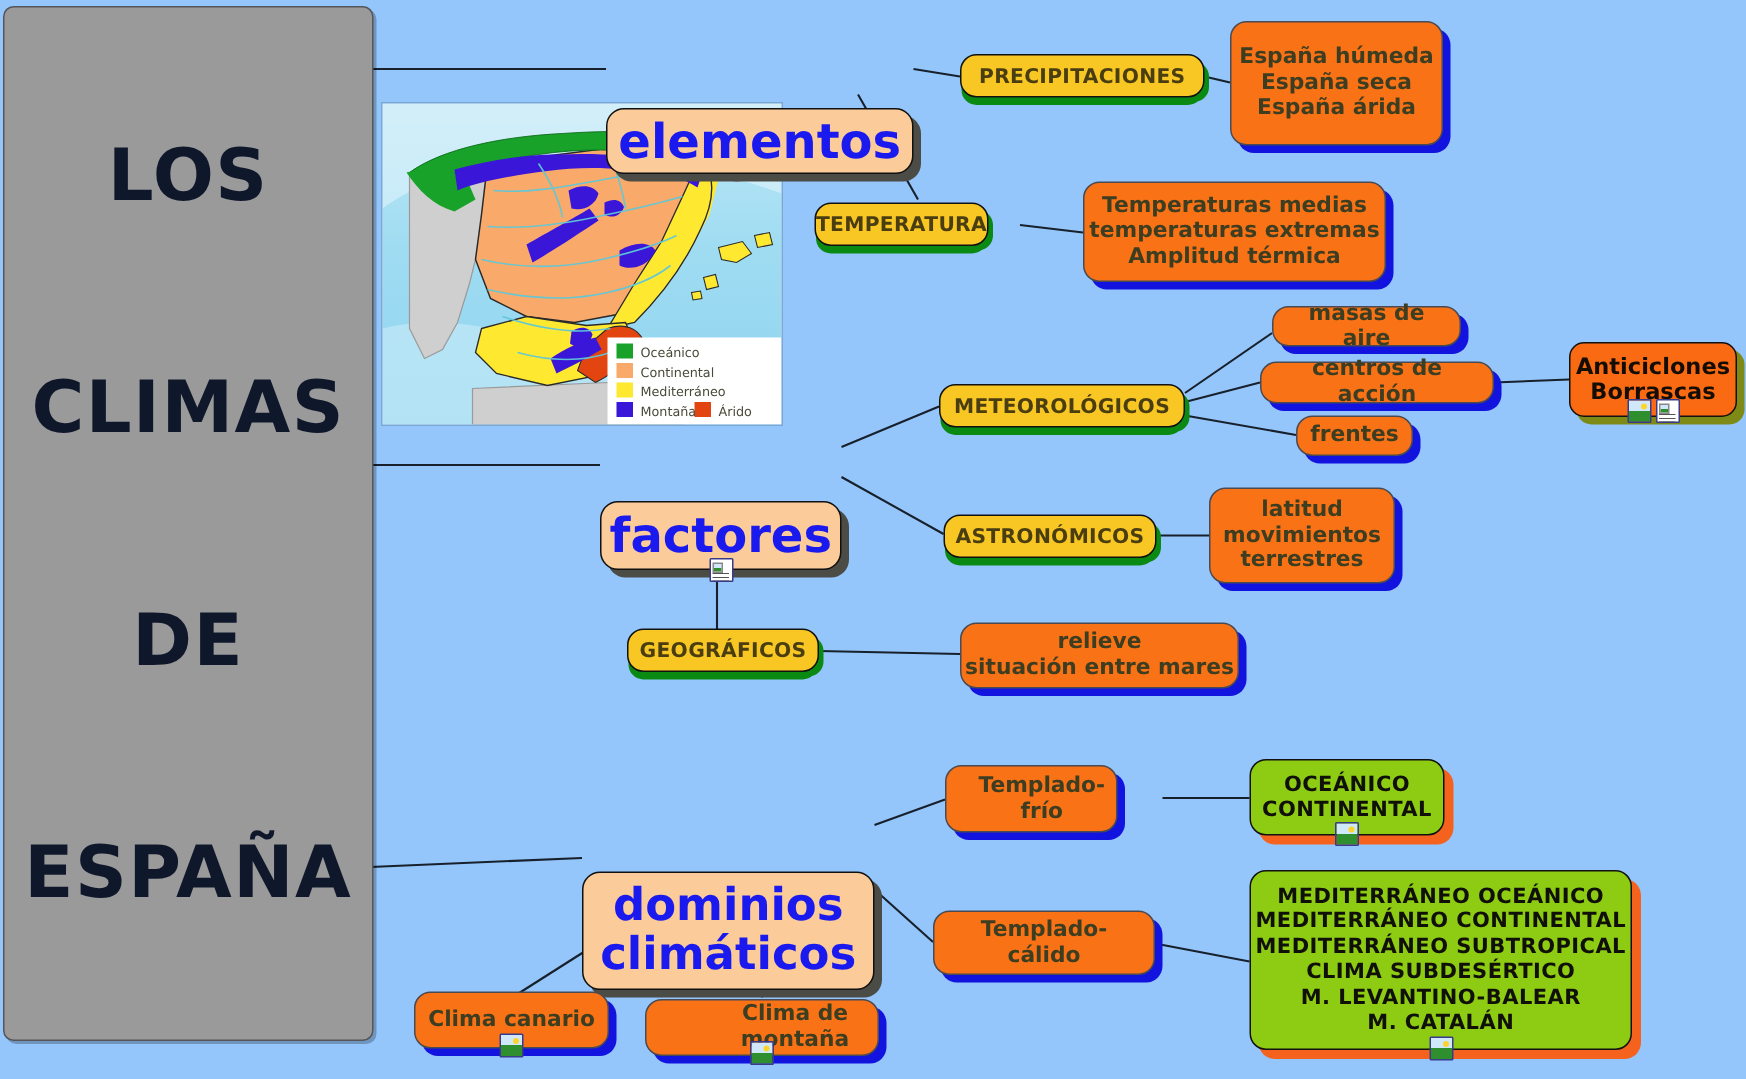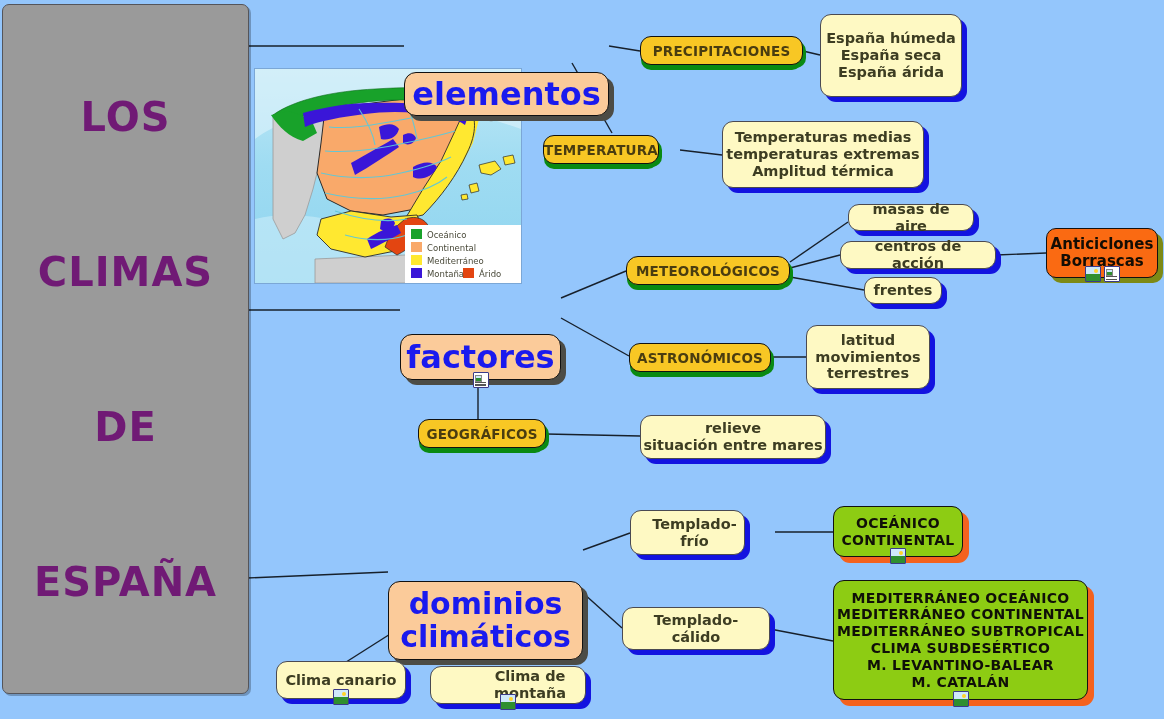--- a/index.html
+++ b/index.html
@@ -17,42 +17,42 @@
 
   
   .title-panel{
     position:absolute;left:2px;top:4px;width:245px;height:620px;
     background:#9a9a9a;border:1px solid #55555a;border-radius:7px;
     box-shadow:2px 2px 0 rgba(0,0,0,.25);
     display:flex;flex-direction:column;align-items:center;justify-content:space-around;
     padding:34px 0;z-index:2;
   }
   .title-panel span{
-    color:#701a75;font-weight:bold;font-size:40px;letter-spacing:1px;
+    color:#0f172a;font-weight:bold;font-size:48px;letter-spacing:1px;
     font-family:"DejaVu Sans", sans-serif;line-height:1;
   }
 
   
   .map-wrap{position:absolute;left:254px;top:68px;width:266px;height:214px;z-index:2;
     border:1px solid #7ba7d6;background:#cfe9f5;overflow:hidden;}
 
   
   .peach{
     background:#fbcb9a;border:1.6px solid #111;border-radius:12px;
     color:#1a1aee;font-weight:bold;
     box-shadow:5px 5px 0 #4c4c46;
     margin-top:48px;
   }
   .yellow{
     background:#f8c724;border:1.6px solid #111;border-radius:11px;
     color:#4a3d10;font-weight:bold;font-size:13.5px;letter-spacing:.2px;
     box-shadow:0 6px 0 -1px #0a8a12, 4px 4px 0 -1px #0a8a12;
   }
   .gray{
-    background:#fef9c3;border:1.6px solid #4a4a52;border-radius:11px;
+    background:#f97316;border:1.6px solid #4a4a52;border-radius:11px;
     color:#3d3d22;font-weight:bold;font-size:14.5px;line-height:1.16;
     box-shadow:5px 5px 0 #1313e0;
   }
   .green{
     background:#8dcc13;border:1.8px solid #111;border-radius:11px;
     color:#101008;font-weight:bold;font-size:14px;line-height:1.2;letter-spacing:.3px;
     box-shadow:6px 6px 0 #f4621e;
   }
   .orange{
     background:#fa6a12;border:1.8px solid #111;border-radius:10px;
@@ -239,21 +239,21 @@
     <span>Amplitud térmica</span>
   </div>
 
   <div class="node peach big-peach" style="left:400px;top:286px;width:161px;height:46px;">
     <span class="node-inner">factores</span>
     <span class="icon-row">
       <i class="ic ic-doc"></i>
     </span>
   </div>
 
-  <div class="node yellow" style="left:626px;top:256px;width:164px;height:29px;border-radius:12px;">
+  <div class="node yellow" style="left:626px;top:256px;width:164px;height:29px;">
     <span class="node-inner">METEOROLÓGICOS</span>
   </div>
 
   <div class="node gray" style="left:848px;top:204px;width:126px;height:27px;">
     <span class="node-inner">masas de aire</span>
   </div>
   <div class="node gray" style="left:840px;top:241px;width:156px;height:28px;">
     <span class="node-inner">centros de acción</span>
   </div>
   <div class="node gray" style="left:864px;top:277px;width:78px;height:27px;">

